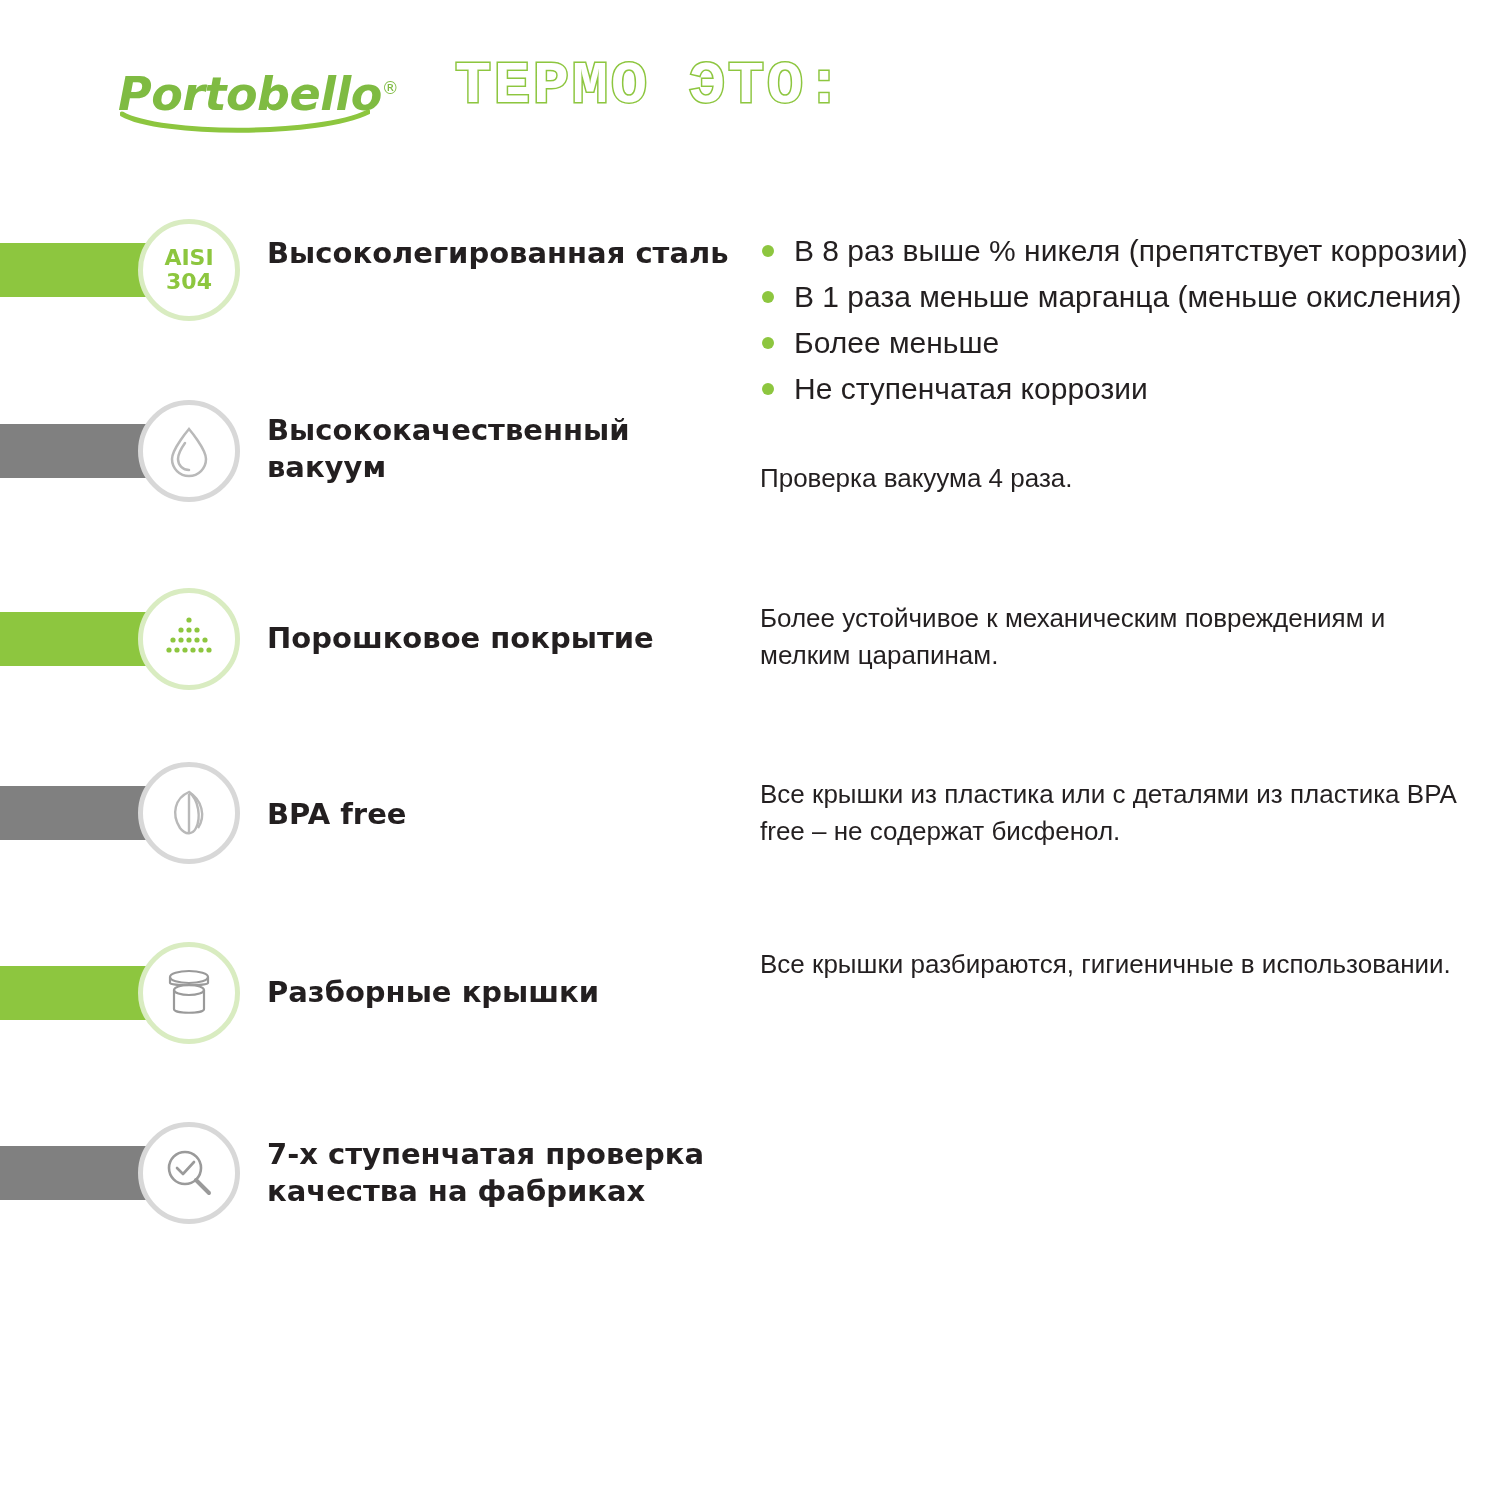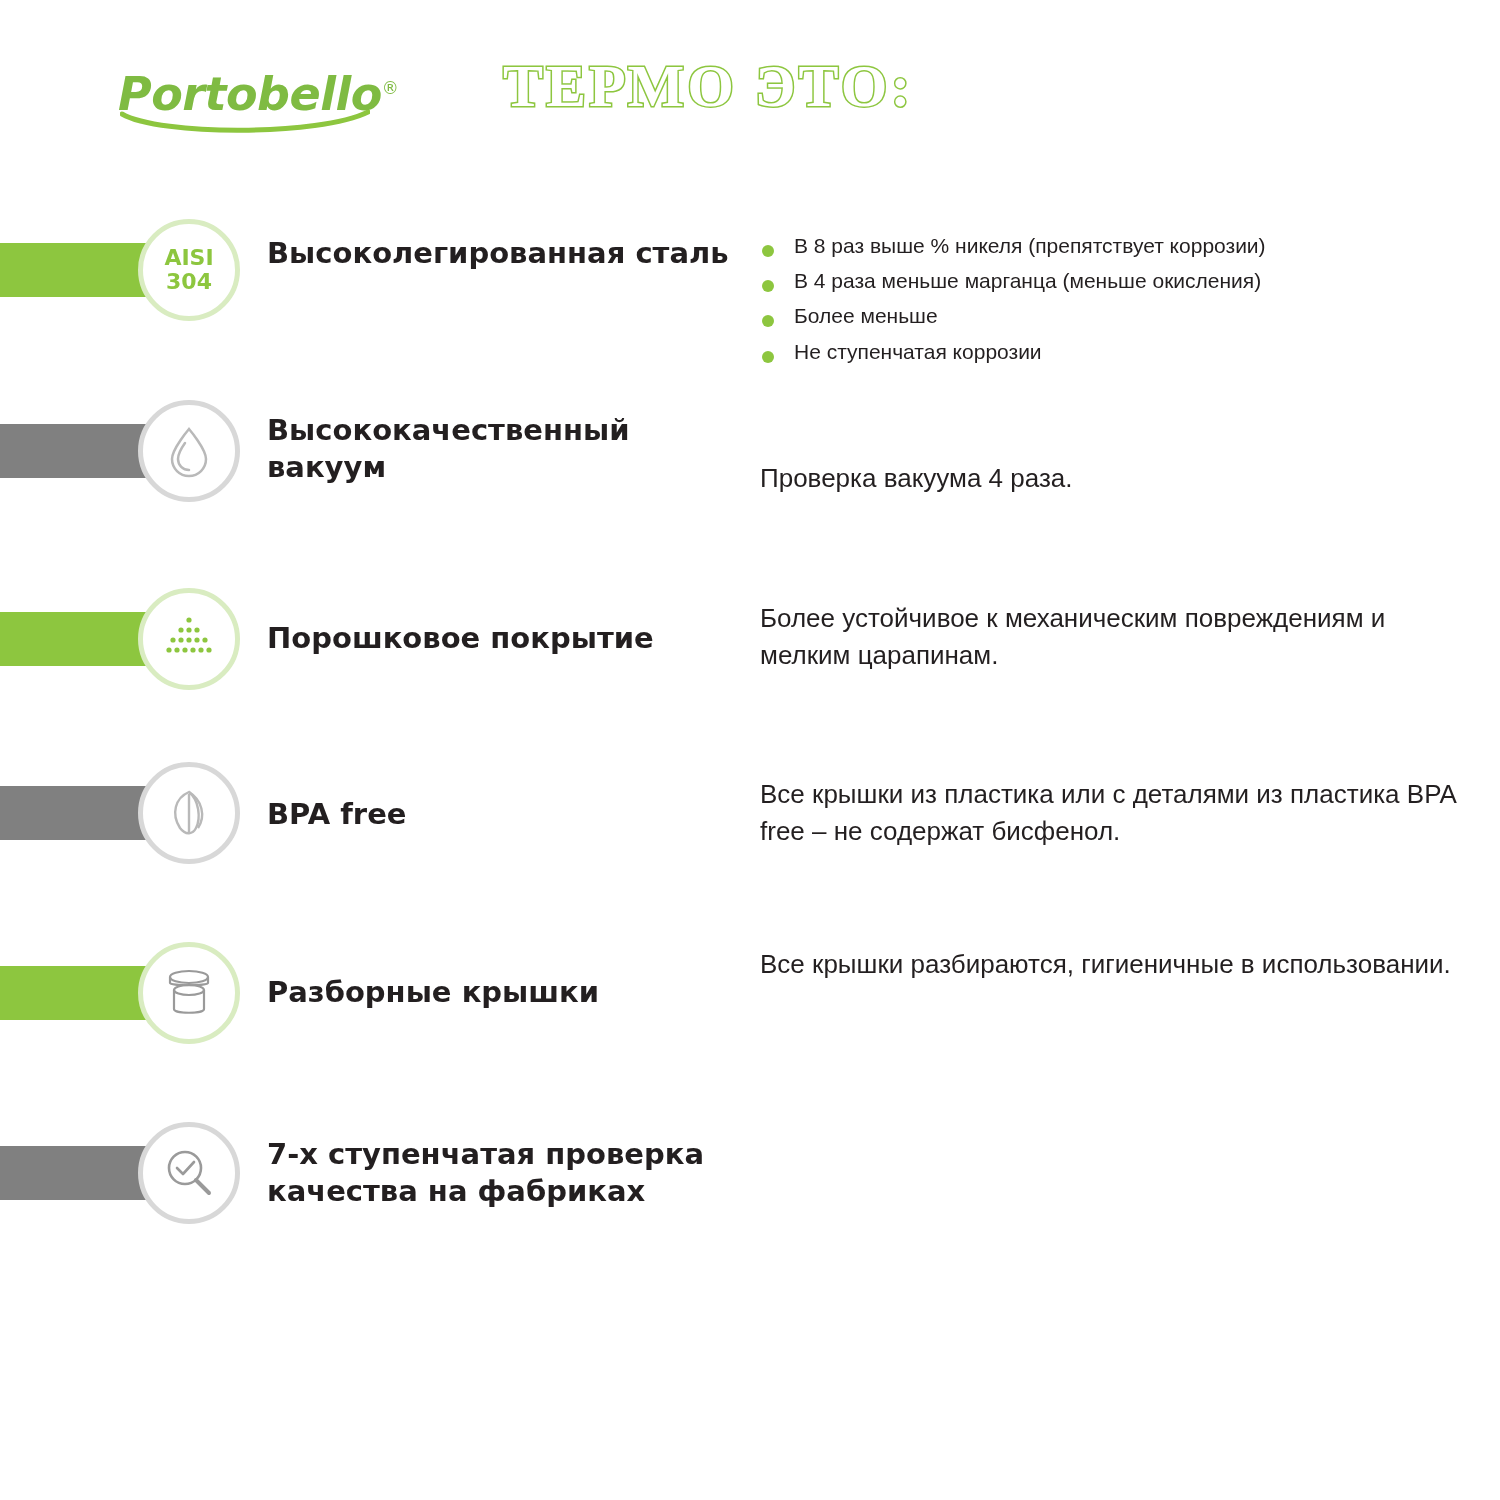--- a/index.html
+++ b/index.html
@@ -52,29 +52,28 @@
     position: absolute;
     left: 2px;
     top: 52px;
     width: 250px;
     height: 28px;
   }
   .headline {
     position: absolute;
     left: 455px;
     top: 52px;
-    font-family: Liberation Serif, serif;
+    font-family: Liberation Mono, monospace;
     font-size: 60px;
     font-weight: bold;
     letter-spacing: 3px;
     color: #ffffff;
     -webkit-text-stroke: 3px #8dc63f;
     paint-order: stroke fill;
     white-space: nowrap;
-    margin-left: 48px;
   }
 
   
   .rows {
     position: absolute;
     left: 0;
     top: 215px;
     width: 1364px;
   }
   .row {
@@ -137,21 +136,21 @@
 
   ul.bullets {
     margin: 0;
     padding: 0;
     list-style: none;
   }
   ul.bullets li {
     position: relative;
     padding-left: 34px;
     margin-bottom: 10px;
-    font-size: 21px;
+    font-size: 30px;
     line-height: 1.2;
     color: #231f20;
     white-space: nowrap;
   }
   ul.bullets li::before {
     content: "";
     position: absolute;
     left: 2px;
     top: 12px;
     width: 12px;
@@ -180,21 +179,21 @@
     <div class="badge green" style="top:4px">
       <div class="badge-inner-text">
         <div>AISI</div>
         <div>304</div>
       </div>
     </div>
     <div class="title" style="top:20px">Высоколегированная сталь</div>
     <div class="desc" style="top:18px">
       <ul class="bullets">
         <li>В 8 раз выше % никеля (препятствует коррозии)</li>
-        <li>В 4 раза меньше марганца (меньше окисления)</li>
+        <li>В 1 раза меньше марганца (меньше окисления)</li>
         <li>Более меньше</li>
         <li>Не ступенчатая коррозии</li>
       </ul>
     </div>
   </div>
 
   <div class="row" style="height:180px">
     <div class="bar gray" style="top:24px"></div>
     <div class="badge gray" style="top:0px">
       <svg width="56" height="56" viewBox="0 0 56 56">

